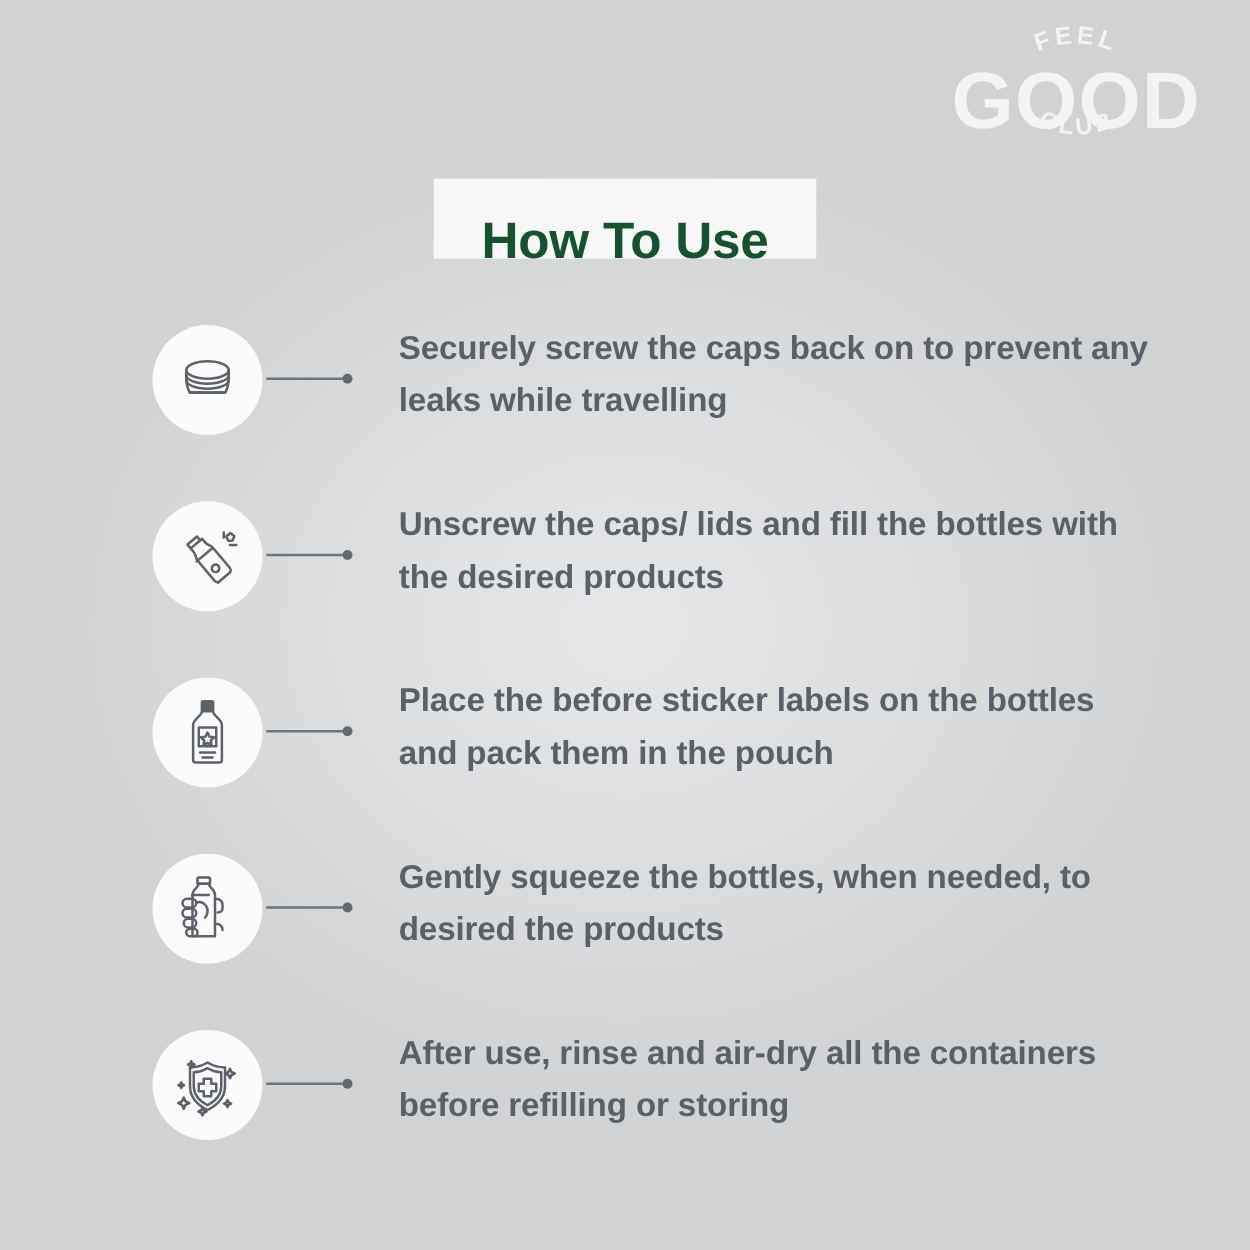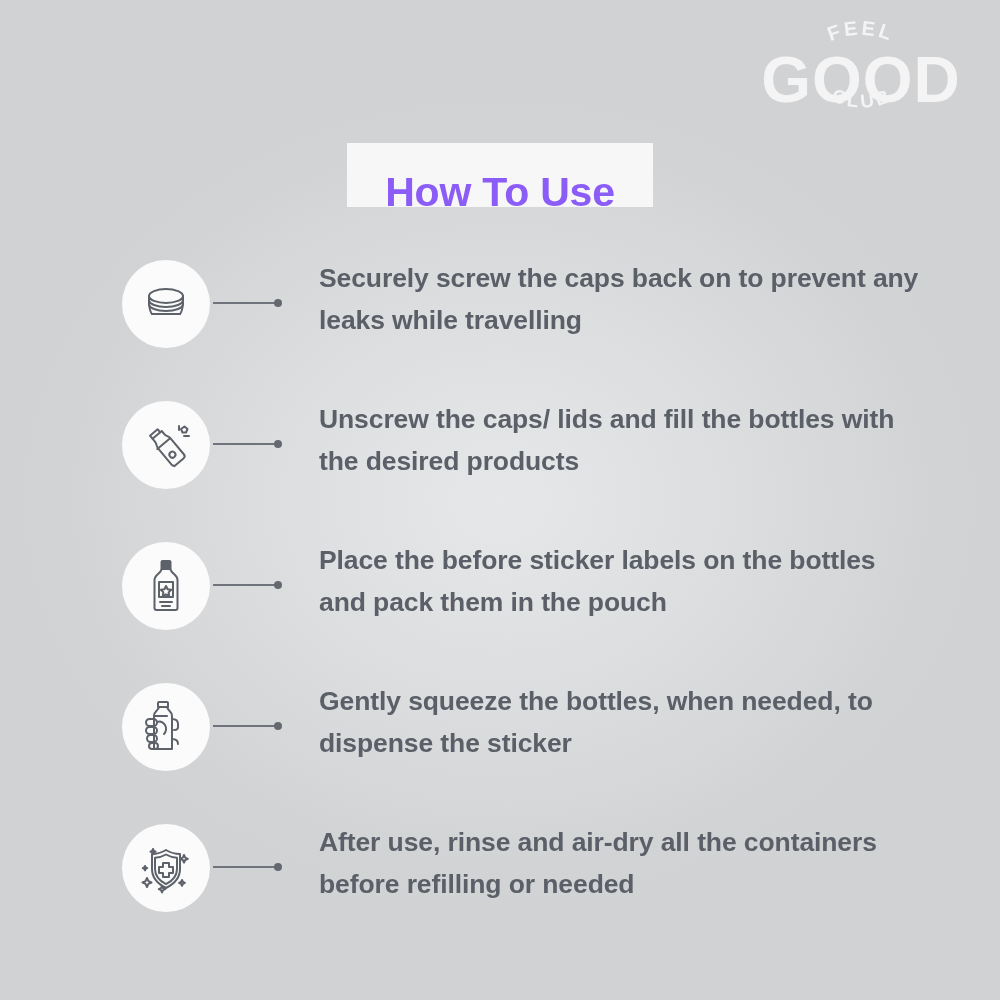--- a/index.html
+++ b/index.html
@@ -41,21 +41,21 @@
     height: 64px;
     background: #f7f7f7;
     display: flex;
     align-items: center;
     justify-content: center;
   }
   #title-text {
     font-size: 41px;
     font-weight: 700;
     letter-spacing: -0.2px;
-    color: #8b5cf6;
+    color: #14532d;
     line-height: 1;
     white-space: nowrap;
     padding-bottom: 2px;
     margin-top: 36px;
   }
 
   
   #steps {
     position: absolute;
     left: 0;
@@ -220,21 +220,21 @@
             <rect x="8" y="20" width="11" height="7" rx="3.5"></rect>
             <rect x="8" y="28" width="11" height="7" rx="3.5"></rect>
             <rect x="9" y="36" width="10" height="7" rx="3.5"></rect>
             <rect x="11" y="44" width="9" height="6" rx="3"></rect>
             <path d="M19 23 c3 -1 6 0 8 3 c2 3 1 7 -1 9"></path>
           </svg>
         </div>
       </div>
       <div class="connector"></div>
       <div class="connector-dot"></div>
-      <div class="step-text">Gently squeeze the bottles, when needed, to dispense the sticker</div>
+      <div class="step-text">Gently squeeze the bottles, when needed, to desired the products</div>
     </div>
 
     <div class="step">
       <div class="step-icon-wrap">
         <div class="step-circle"></div>
         <div class="step-icon">
           <svg viewBox="0 0 56 56" fill="none" stroke="#5d6169" stroke-width="2" stroke-linecap="round" stroke-linejoin="round">
             <path d="M28 10 c-5 3 -10 4 -14 4 v15 c0 10 8 16 14 19 c6-3 14-9 14-19 V14 c-4 0 -9-1 -14-4 z"></path>
             <path d="M28 14.5 c-4 2.3 -8 3.2 -11 3.2 v11.3 c0 8 6.4 12.8 11 15.2 c4.6-2.4 11-7.2 11-15.2 V17.7 c-3 0 -7-.9 -11-3.2 z"></path>
             <path d="M25 23 h6 v4 h4 v6 h-4 v4 h-6 v-4 h-4 v-6 h4 z"></path>
@@ -242,17 +242,17 @@
             <path d="M46 15 l1.2 2.6 2.6 1.2 -2.6 1.2 -1.2 2.6 -1.2-2.6 -2.6-1.2 2.6-1.2 z"></path>
             <path d="M24 46 l1 2.2 2.2 1 -2.2 1 -1 2.2 -1-2.2 -2.2-1 2.2-1 z"></path>
             <path d="M44 40 l.9 2 2 .9 -2 .9 -.9 2 -.9-2 -2-.9 2-.9 z"></path>
             <path d="M15 9 l.8 1.8 1.8 .8 -1.8 .8 -.8 1.8 -.8-1.8 -1.8-.8 1.8-.8 z"></path>
             <path d="M7 26 l.7 1.5 1.5 .7 -1.5 .7 -.7 1.5 -.7-1.5 -1.5-.7 1.5-.7 z"></path>
           </svg>
         </div>
       </div>
       <div class="connector"></div>
       <div class="connector-dot"></div>
-      <div class="step-text">After use, rinse and air-dry all the containers before refilling or needed</div>
+      <div class="step-text">After use, rinse and air-dry all the containers before refilling or storing</div>
     </div>
 
   </div>
 </div>
 
 </body></html>

